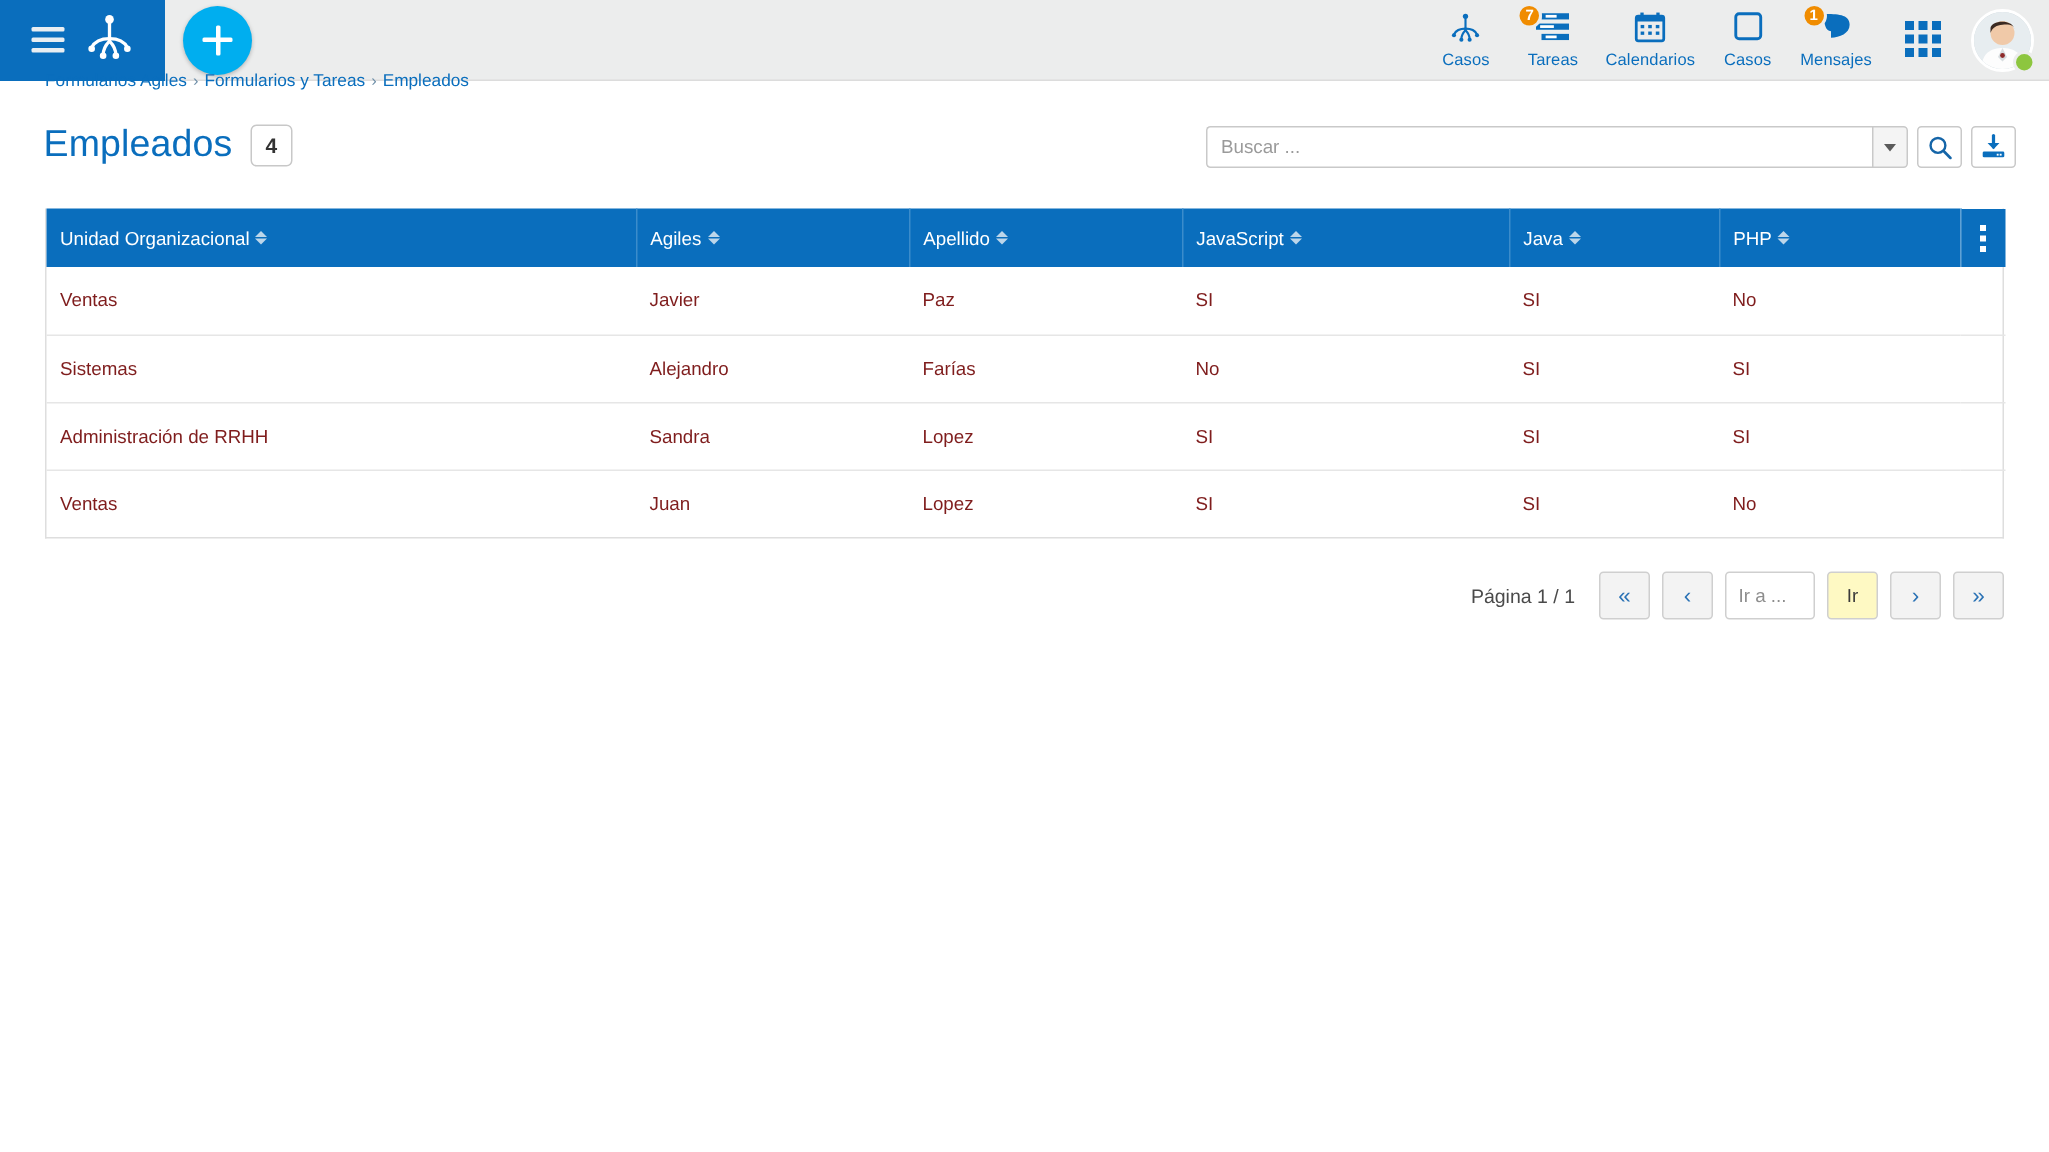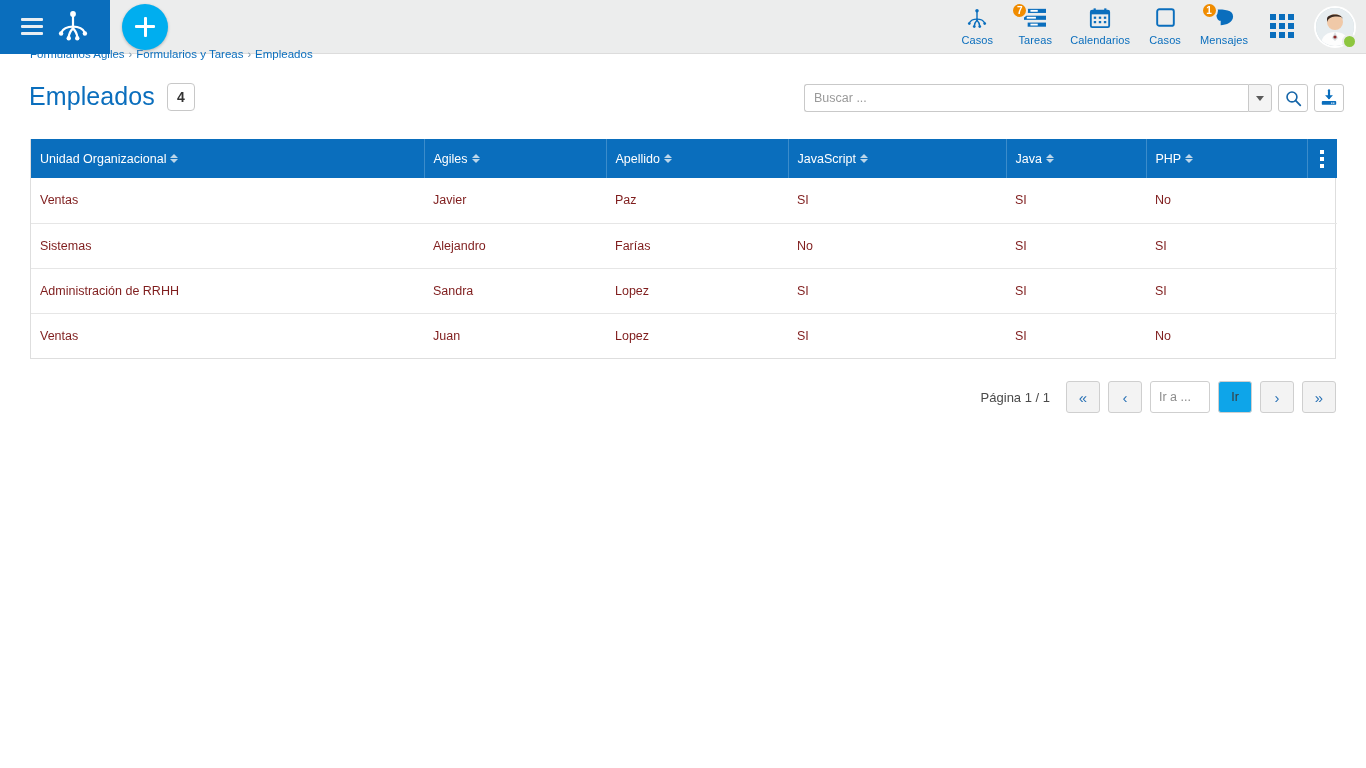--- a/index.html
+++ b/index.html
@@ -194,21 +194,21 @@
     gap: 8px;
   }
   .pg-label { font-size: 13px; color: #4a4a4a; margin-right: 8px; }
   .pg-btn {
     width: 34px; height: 32px; border: 1px solid #cfcfcf;
     background: #f3f3f3; border-radius: 3px; cursor: pointer;
     display: flex; align-items: center; justify-content: center;
     color: #2a72b5; font-size: 15px; line-height: 1;
   }
   .pg-btn.go {
-    background: #0ea5e9; color: #3a3a3a; font-size: 12.5px;
+    background: #fef9c3; color: #3a3a3a; font-size: 12.5px;
   }
   .pg-input {
     width: 60px; height: 32px; border: 1px solid #cfcfcf;
     border-radius: 3px; background: #fff;
     font-size: 12.5px; color: #6b6b6b; padding: 0 8px;
     outline: none; font-family: "Liberation Sans", sans-serif;
   }
   .pg-input::placeholder { color: #8d8d8d; }
 </style>
 </head>

